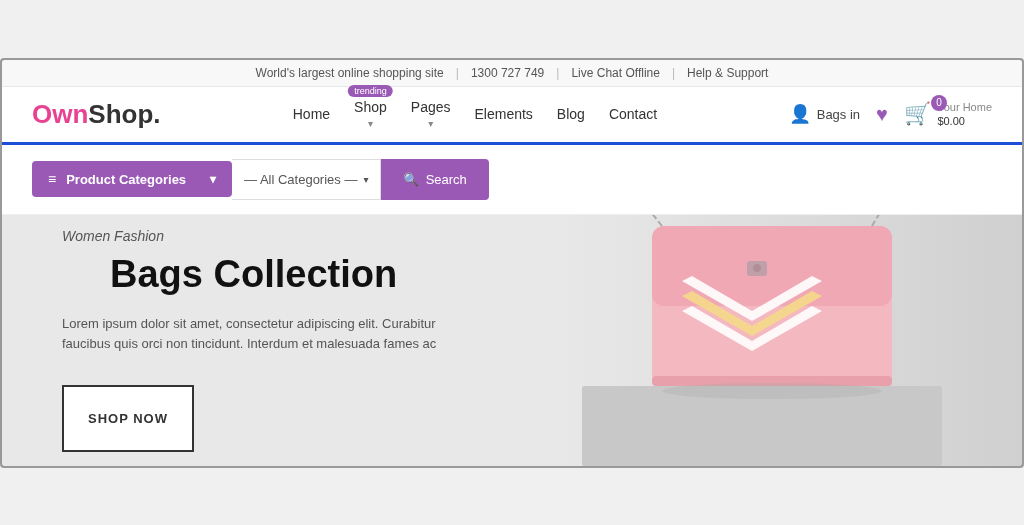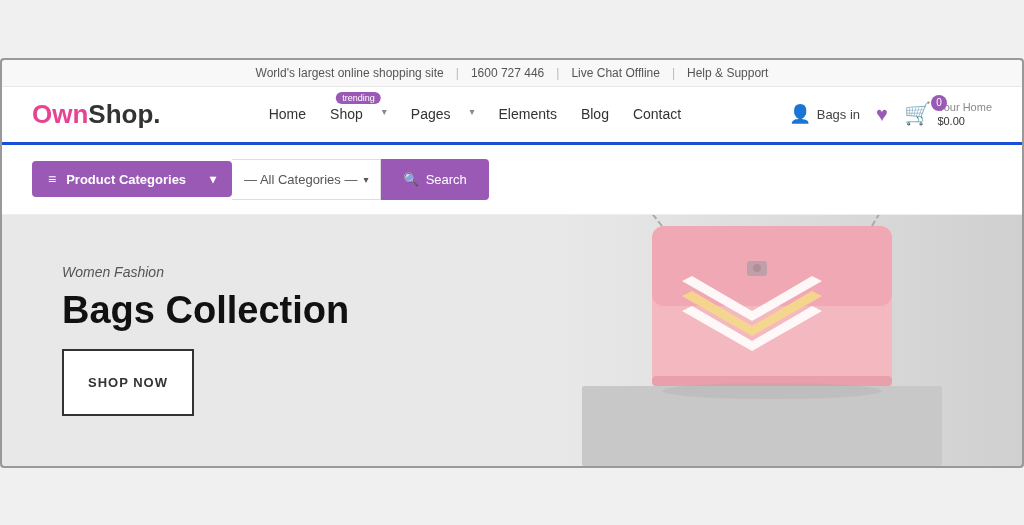--- a/index.html
+++ b/index.html
@@ -11,21 +11,21 @@
     .info-bar .sep { color: #bbb; }
 
     
     .main-header { background: white; padding: 12px 30px; display: flex; align-items: center; justify-content: space-between; border-bottom: 3px solid #1d4ed8; }
     .logo { font-size: 26px; font-weight: 700; color: #333; }
     .logo .own { color: #e84393; }
     .logo .shop { color: #333; }
     .logo .dot { color: #333; }
 
     .nav { display: flex; align-items: center; gap: 24px; }
-    .nav-item { font-size: 14px; color: #333; text-decoration: none; cursor: pointer; position: relative; display: flex; gap: 19px; }
+    .nav-item { font-size: 14px; color: #333; text-decoration: none; cursor: pointer; position: relative; display: flex; align-items: center; gap: 3px; flex-direction: column; }
     .nav-item .chevron { font-size: 10px; color: #888; }
 
     .shop-wrapper { position: relative; }
     .trending-badge { position: absolute; top: -14px; left: 50%; transform: translateX(-50%); background: #9b59b6; color: white; font-size: 9px; padding: 1px 6px; border-radius: 8px; white-space: nowrap; }
 
     .header-actions { display: flex; align-items: center; gap: 16px; }
     .sign-in { display: flex; align-items: center; gap: 5px; font-size: 13px; color: #444; cursor: pointer; }
     .sign-in-icon { font-size: 18px; color: #777; }
     .wishlist-icon { color: #9b59b6; font-size: 20px; cursor: pointer; }
     .cart-wrapper { display: flex; align-items: center; gap: 6px; cursor: pointer; position: relative; }
@@ -43,37 +43,37 @@
     .search-input-wrapper { flex: 1; display: flex; }
     .search-input { flex: 1; border: 1px solid #ddd; border-left: none; padding: 10px 16px; font-size: 13px; color: #999; outline: none; }
     .category-select-wrapper { border: 1px solid #ddd; border-left: none; display: flex; align-items: center; padding: 12px 12px; color: #555; font-size: 13px; cursor: pointer; white-space: nowrap; background: white; }
     .cat-select-chevron { margin-left: 6px; font-size: 10px; }
     .search-btn { background: #9b59b6; color: white; border: none; padding: 10px 22px; cursor: pointer; font-size: 13px; display: flex; align-items: center; gap: 6px; border-radius: 0 4px 4px 0; }
 
     
     .hero { flex: 1; background: linear-gradient(to right, #e8e8e8 55%, #d0d0d0 100%); position: relative; display: flex; align-items: center; padding: 40px 60px; overflow: hidden; }
     .hero-content { max-width: 480px; z-index: 2; }
     .hero-subtitle { font-size: 14px; color: #555; margin-bottom: 10px; font-style: italic; }
-    .hero-title { font-size: 38px; font-weight: 900; color: #111; margin-bottom: 18px; line-height: 1.1; }
+    .hero-title { font-size: 38px; font-weight: 900; color: #111; margin-bottom: 18px; line-height: 1.1; margin-left: 48px; }
     .hero-desc { font-size: 13px; color: #555; line-height: 1.6; margin-bottom: 30px; max-width: 420px; }
     .shop-now-btn { background: white; color: #333; border: 2px solid #333; padding: 24px 24px; font-size: 13px; font-weight: 700; letter-spacing: 1px; cursor: pointer; text-transform: uppercase; }
 
     
     .hero-image { position: absolute; right: 80px; bottom: 0; width: 380px; height: 340px; display: flex; align-items: flex-end; justify-content: center; }
     .bag-svg { width: 100%; height: 100%; }
   </style>
 </head>
 <body>
 
 <div class="browser-frame">
 
   <div class="info-bar">
     <span>World's largest online shopping site</span>
     <span class="sep">|</span>
-    <span>1600 727 446</span>
+    <span>1300 727 749</span>
     <span class="sep">|</span>
     <span>Live Chat Offline</span>
     <span class="sep">|</span>
     <span>Help &amp; Support</span>
   </div>
 
   <div class="main-header">
     <div class="logo">
       <span class="own">Own</span><span class="shop">Shop</span><span class="dot">.</span>
     </div>
@@ -134,20 +134,21 @@
         <span>🔍</span>
         <span>Search</span>
       </button>
     </div>
   </div>
 
   <div class="hero">
     <div class="hero-content">
       <div class="hero-subtitle">Women Fashion</div>
       <div class="hero-title">Bags Collection</div>
+      <div class="hero-desc">Lorem ipsum dolor sit amet, consectetur adipiscing elit. Curabitur faucibus quis orci non tincidunt. Interdum et malesuada fames ac</div>
       <button class="shop-now-btn">SHOP NOW</button>
     </div>
 
     <div class="hero-image">
       <svg class="bag-svg" viewBox="0 0 380 340" xmlns="http://www.w3.org/2000/svg">
 
         <rect x="20" y="260" width="360" height="80" fill="#c8c8c8" rx="2"></rect>
 
         <rect x="90" y="100" width="240" height="160" rx="12" fill="#f4b8c1"></rect>
 

